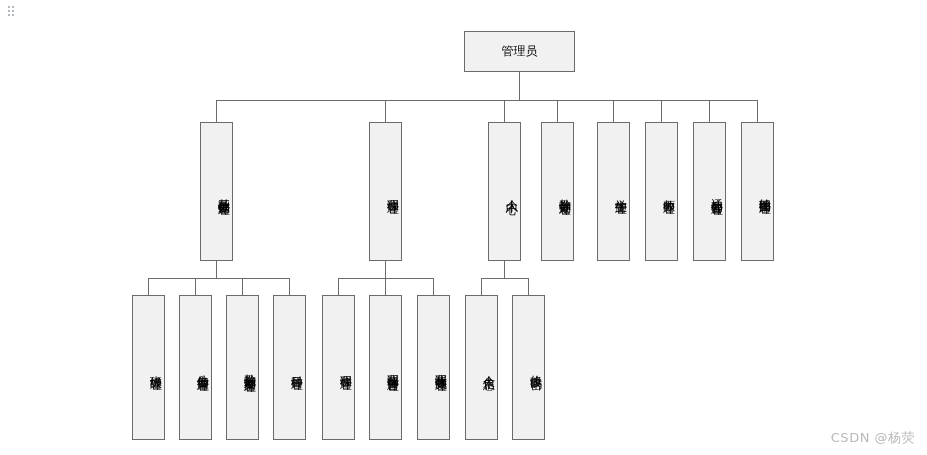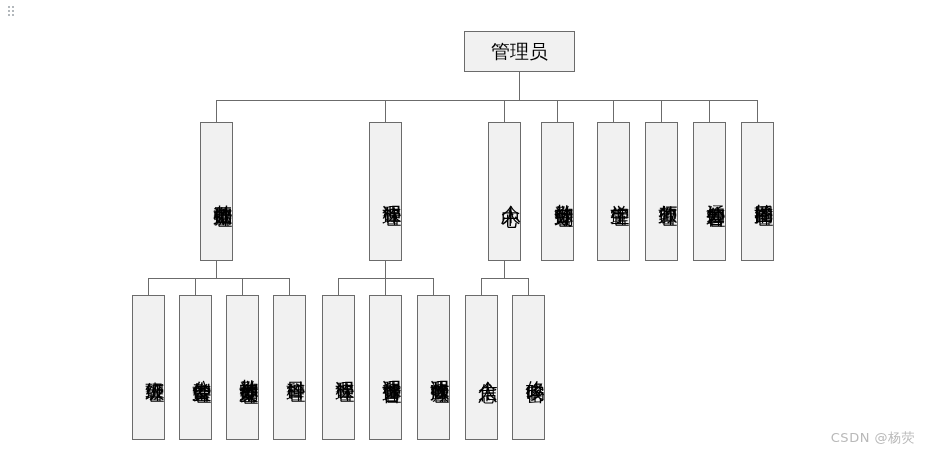--- a/index.html
+++ b/index.html
@@ -13,21 +13,21 @@
   #canvas{position:absolute;left:0;top:0;width:927px;height:455px;}
   .node{
     position:absolute;
     background:#f1f1f1;
     border:1px solid #6b6b6b;
     box-sizing:border-box;
     display:flex;
     align-items:center;
     justify-content:center;
     color:#000;
-    font-size:19px;
+    font-size:12px;
     line-height:17px;
     text-align:center;
     letter-spacing:0px;
   }
   .node .txt{
     display:block;
     width:100%;
     white-space:pre-line;
   }
   .vert .txt{

